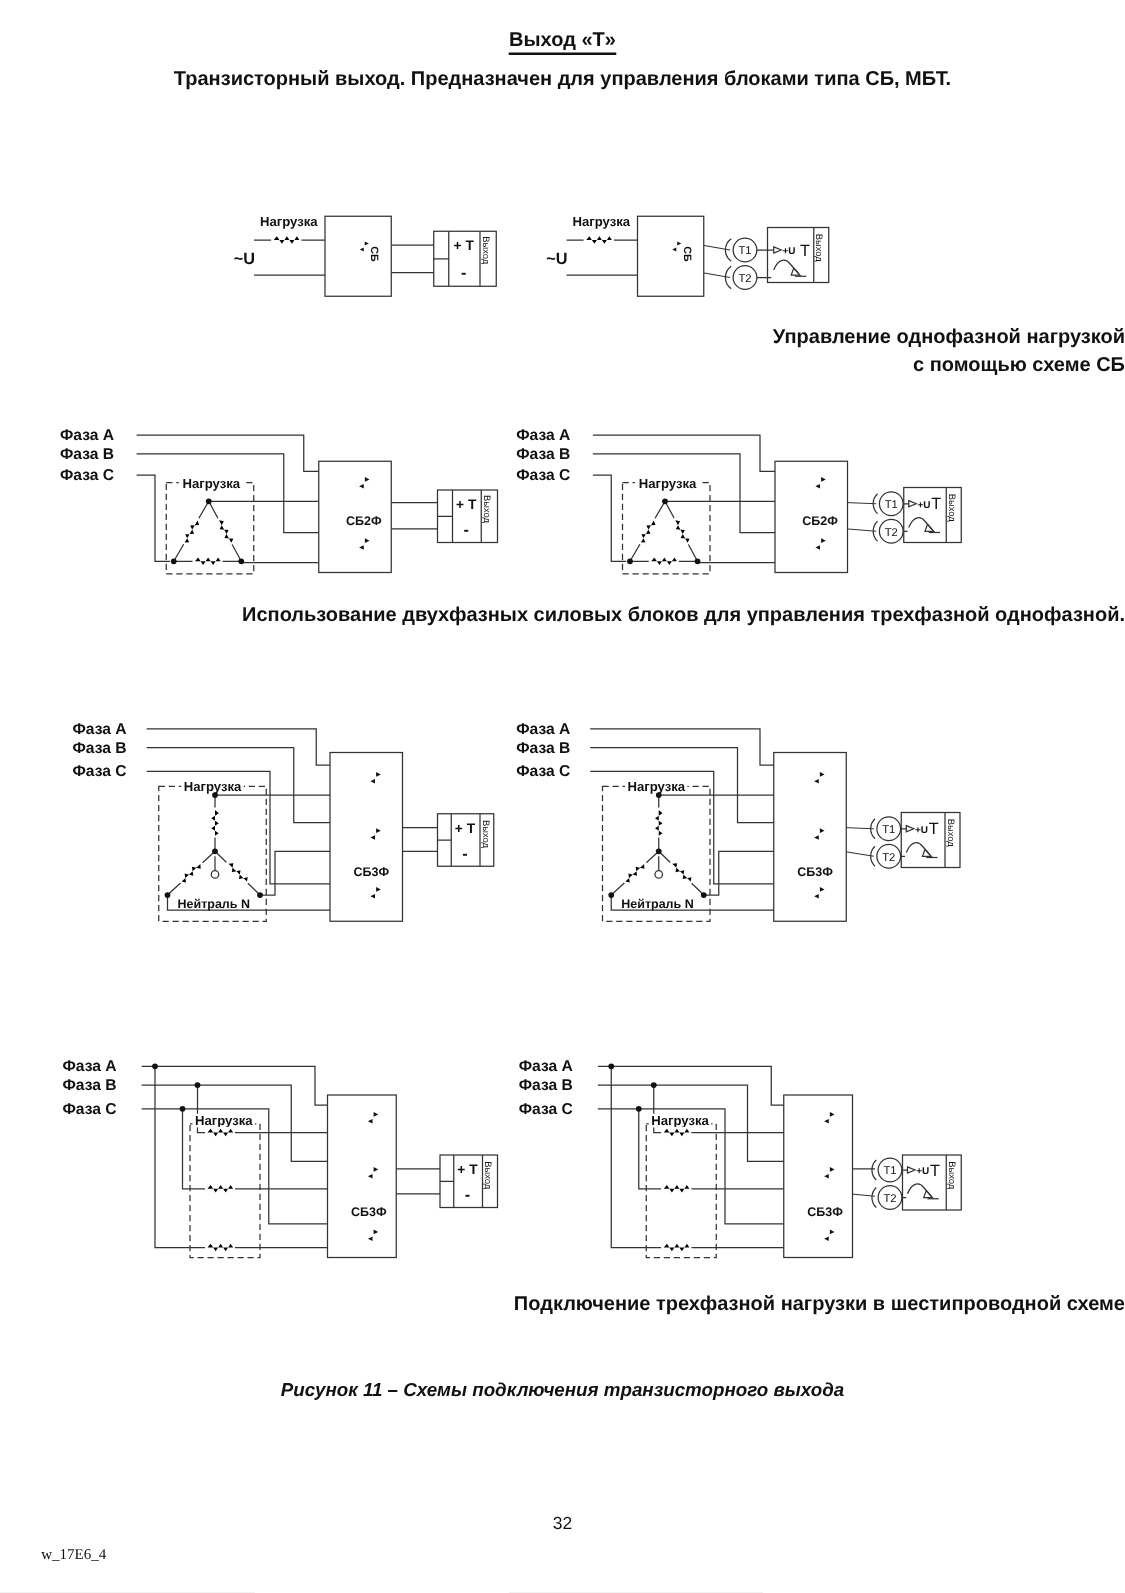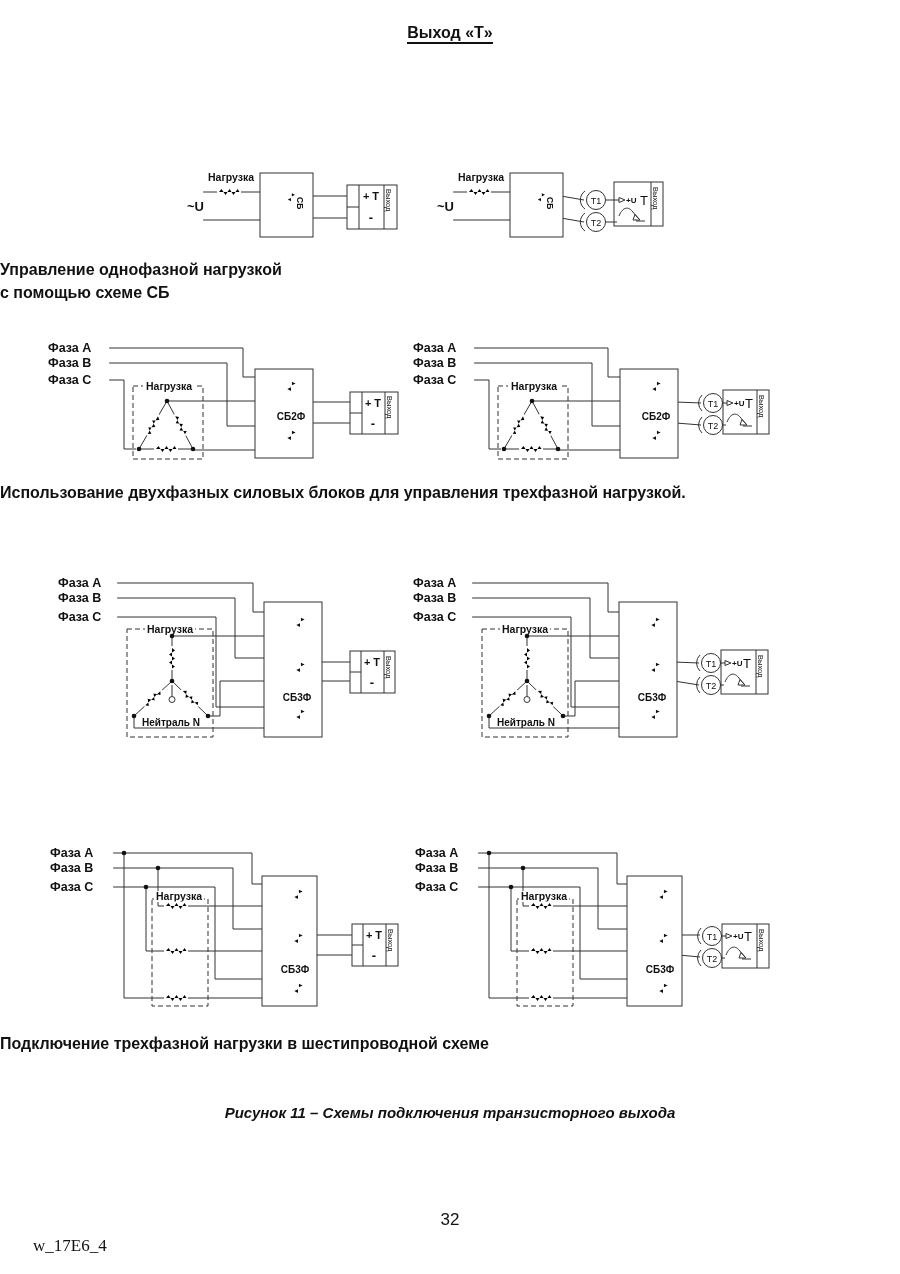--- a/index.html
+++ b/index.html
@@ -1,24 +1,24 @@
 <!DOCTYPE html>
 <html><head>
 <meta charset="utf-8">
 <style>
   html,body{margin:0;padding:0;background:#e8e8e8;}
   .page{position:relative;width:900px;height:1274px;background:#fff;overflow:hidden;
         font-family:"Liberation Sans",sans-serif;color:#111;}
   .hdr{position:absolute;left:0;width:100%;text-align:center;font-weight:bold;font-size:16px;}
   .u{border-bottom:2px solid #111;padding-bottom:1px;margin-top:44px;}
-  .cap{position:absolute;left:0;width:100%;text-align:left;font-weight:bold;font-size:16px;line-height:23px;}
+  .cap{position:absolute;left:0;width:100%;text-align:right;font-weight:bold;font-size:16px;line-height:23px;}
   .figcap{position:absolute;left:0;width:100%;text-align:center;font-style:italic;font-weight:bold;font-size:15px;
           font-family:"Liberation Sans",sans-serif;}
-  .pagenum{position:absolute;left:0;width:100%;text-align:center;font-size:17px;}
-  .doccode{position:absolute;font-family:"Liberation Serif",serif;font-size:17px;}
+  .pagenum{position:absolute;left:0;width:100%;text-align:center;font-size:14px;}
+  .doccode{position:absolute;font-family:"Liberation Serif",serif;font-size:12px;}
   .diag{position:absolute;overflow:visible;}
   .diag path,.diag line,.diag polyline,.diag rect,.diag circle,.diag polygon{stroke:#333;stroke-width:1;fill:none;}
   .diag .wbg{fill:#fff;stroke:none;}
   .diag .box{fill:#fff;}
   .diag .dash{stroke-dasharray:5 3;}
   .diag text{stroke:none;fill:#111;font-family:"Liberation Sans",sans-serif;}
   .lbl-phase{font-size:12.5px;font-weight:bold;}
   .lbl-load{font-size:10.5px;font-weight:bold;}
   .lbl-block{font-size:10px;font-weight:bold;}
   .lbl-u{font-size:13px;font-weight:bold;}
@@ -63,20 +63,21 @@
         <line x1="35" y1="0" x2="35" y2="17"></line>
         <polygon points="31,4 39,4 35,10" fill="#fff"></polygon>
         <line x1="31" y1="10" x2="39" y2="10"></line>
         <rect x="9" y="18" width="14" height="6" fill="#fff"></rect>
         <line x1="11" y1="22.5" x2="21" y2="19.5"></line>
       </g>
     </defs>
   </svg>
 
   <div class="hdr" style="top:24px"><span class="u">Выход «Т»</span></div>
+  <div class="hdr" style="top:55px">Транзисторный выход. Предназначен для управления блоками типа СБ, МБТ.</div>
 
   <svg class="diag" style="left:185px;top:150px" width="215" height="100" viewBox="0 0 215 100">
     <g>
       <path d="M18,42 H32 M56,42 H80 M18,70 H80 M126,46 H162 M126,68 H162"></path>
     </g>
     <g>
       <use href="#d-pterm" x="15" y="42"></use>
         <use href="#d-pterm" x="15" y="70"></use>
       <use href="#d-term" x="84" y="42"></use>
         <use href="#d-term" x="84" y="70"></use>
@@ -244,21 +245,21 @@
       <text x="329" y="76" class="lbl-plusu">+U</text>
       <text x="344" y="77.5" text-anchor="middle" class="lbl-bigt">Т</text>
       <path d="M322,92 C326,82 332,83 335,87 L341,94"></path>
       <polygon points="337,89.5 342,95 335,95" fill="#111" stroke="none"></polygon>
       <path d="M338,96 H347"></path>
       <text transform="translate(354,65) rotate(90)" class="lbl-out">Выход</text>
     </g>
   </svg>
 
   <div class="cap" style="top:481px">
-    <div>Использование двухфазных силовых блоков для управления трехфазной нагрузкой.</div>
+    <div>Использование двухфазных силовых блоков для управления трехфазной однофазной.</div>
   </div>
 
   <svg class="diag" style="left:50px;top:558px" width="345" height="200" viewBox="0 0 345 200">
     <g>
       <path d="M67,25 H203 V54 H217 M67,40 H185 V100 H217 M67,59 H166 V149 H217"></path>
       <path d="M122,78 H217 M84,158 V170 H217 M158,158 H170 V123 H217"></path>
       <path d="M269,104 H300 M269,123 H300"></path>
     </g>
     <g>
       <use href="#d-pterm" x="64" y="25"></use>

